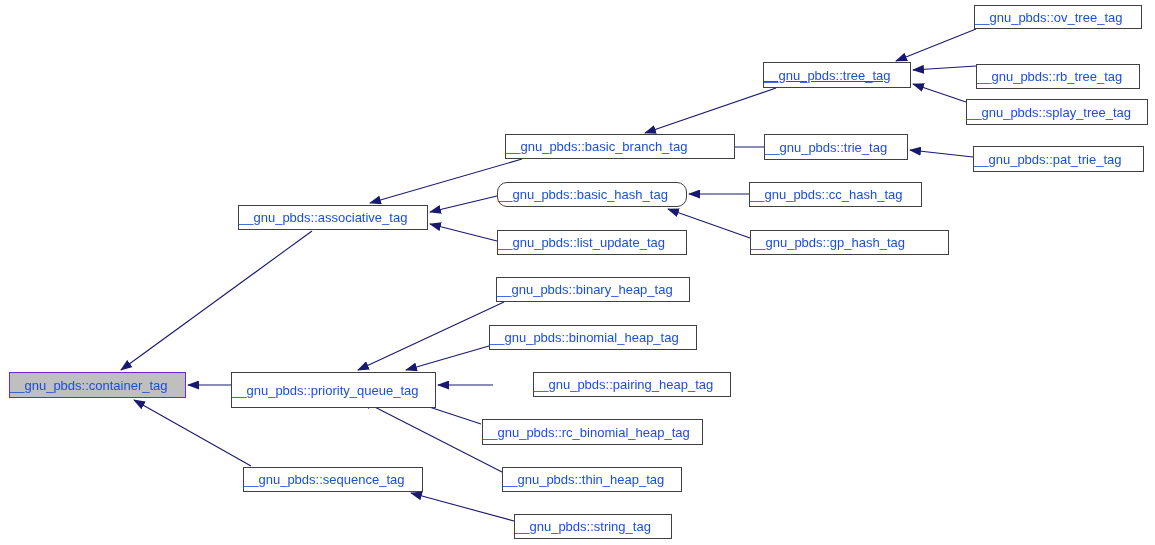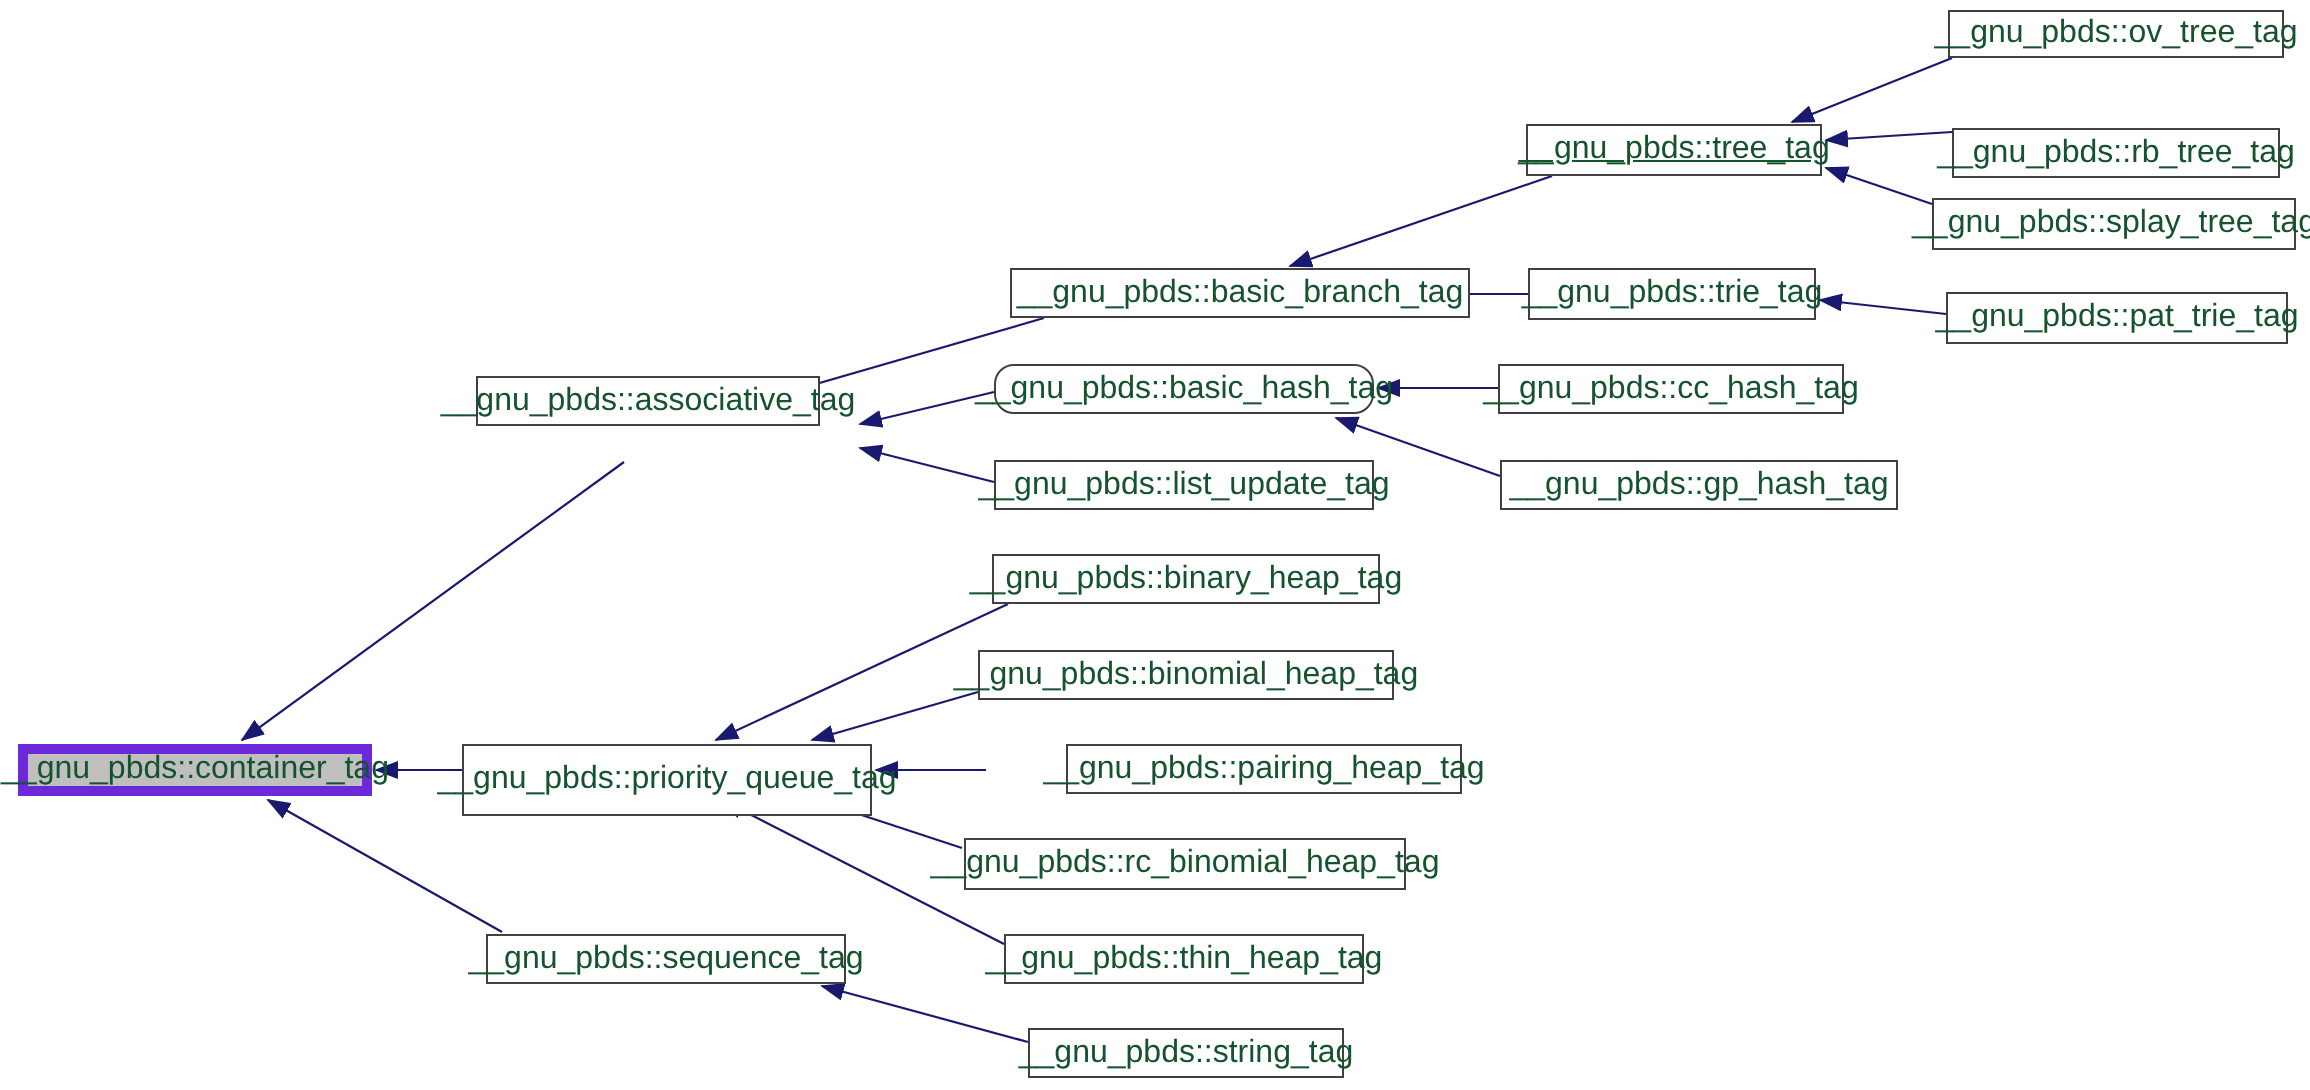--- a/index.html
+++ b/index.html
@@ -23,29 +23,29 @@
     height: 545px;
     pointer-events: none;
   }
   .node {
     position: absolute;
     box-sizing: border-box;
     background: #ffffff;
     border: 1px solid #404040;
     display: flex;
     align-items: center;
-    justify-content: center;
-    font-size: 16px;
-    color: #14532d;
+    justify-content: flex-start;
+    font-size: 13px;
+    color: #1d4ed8;
     white-space: nowrap;
     cursor: pointer;
   }
   .node.highlighted {
     background: #bfbfbf;
-    border: 5px solid #6d28d9;
+    border: 1px solid #6d28d9;
     cursor: default;
   }
   .node span {
     pointer-events: none;
   }
 </style>
 </head>
 <body>
 
 <div id="stage">
@@ -75,21 +75,21 @@
         <line x1="976" y1="29" x2="896" y2="61" stroke="#191970" stroke-width="1.1" marker-end="url(#arrowhead)"></line>
         <line x1="976" y1="66" x2="913" y2="70" stroke="#191970" stroke-width="1.1" marker-end="url(#arrowhead)"></line>
         <line x1="966" y1="102" x2="913" y2="84" stroke="#191970" stroke-width="1.1" marker-end="url(#arrowhead)"></line>
         <line x1="973" y1="157" x2="910" y2="150" stroke="#191970" stroke-width="1.1" marker-end="url(#arrowhead)"></line>
       </g>
   </svg>
   <div id="node-layer">
       <div class="node highlighted" style="left: 9px; top: 372px; width: 177px; height: 26px;">
         <span>__gnu_pbds::container_tag</span>
       </div>
-      <div class="node" style="left: 238px; top: 188px; width: 172px; height: 25px;">
+      <div class="node" style="left: 238px; top: 205px; width: 190px; height: 25px;">
         <span>__gnu_pbds::associative_tag</span>
       </div>
       <div class="node" style="left: 231px; top: 372px; width: 205px; height: 36px;">
         <span>__gnu_pbds::priority_queue_tag</span>
       </div>
       <div class="node" style="left: 243px; top: 467px; width: 180px; height: 25px;">
         <span>__gnu_pbds::sequence_tag</span>
       </div>
       <div class="node" style="left: 492px; top: 134px; width: 230px; height: 25px; margin-left: 13px;">
         <span>__gnu_pbds::basic_branch_tag</span>

